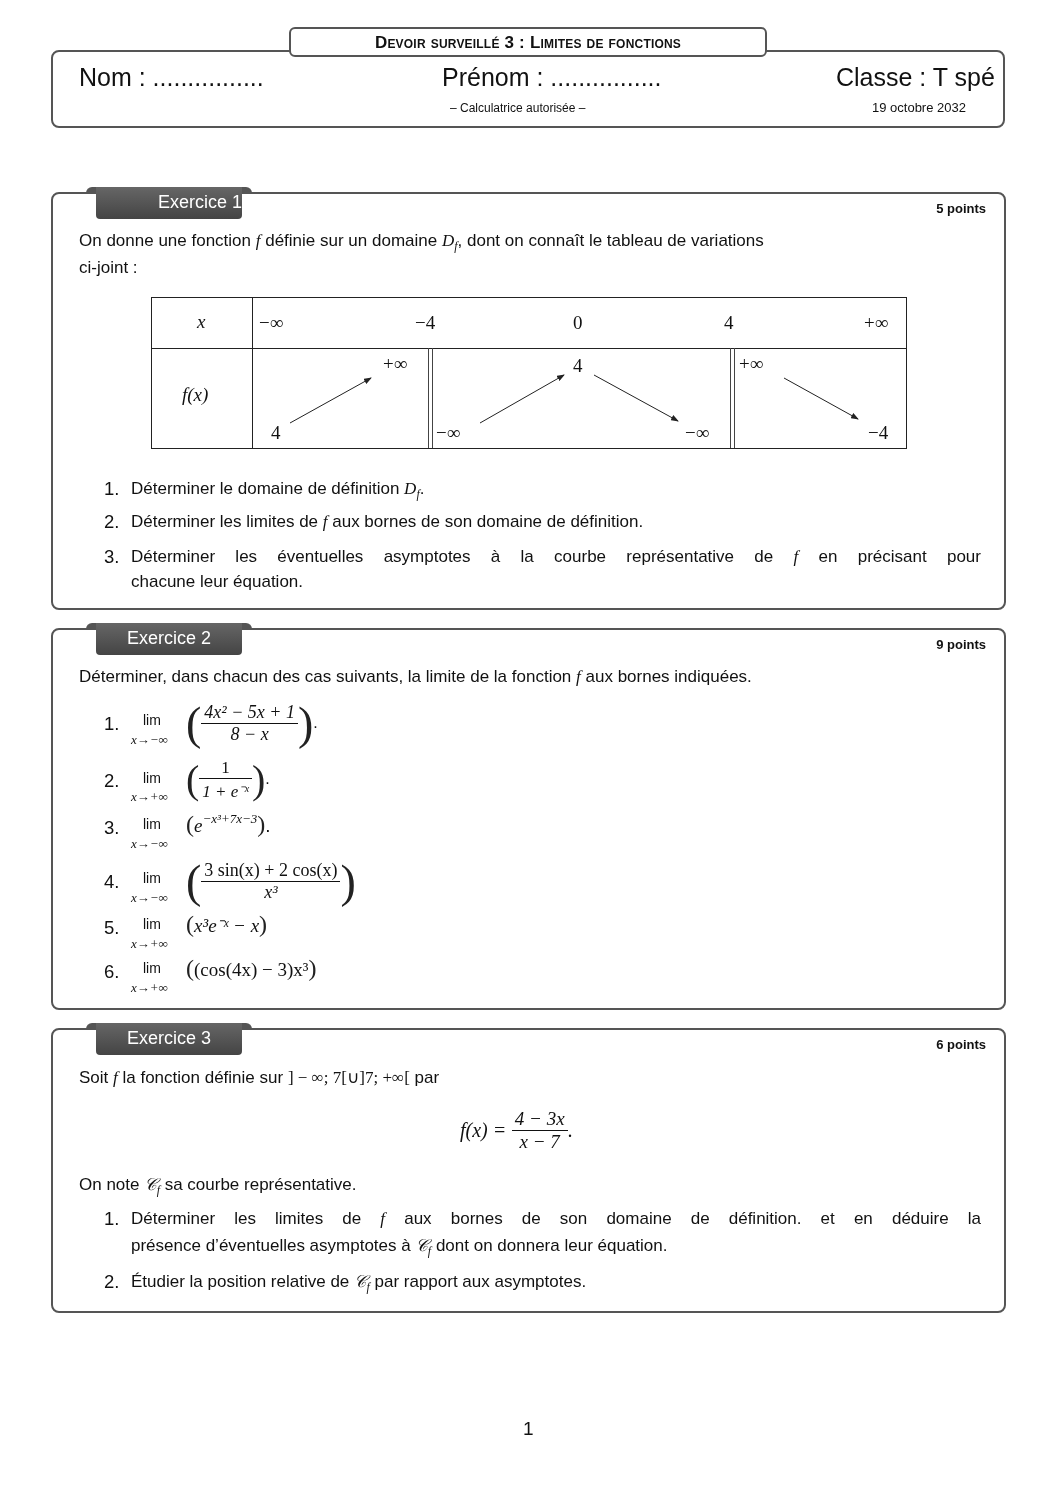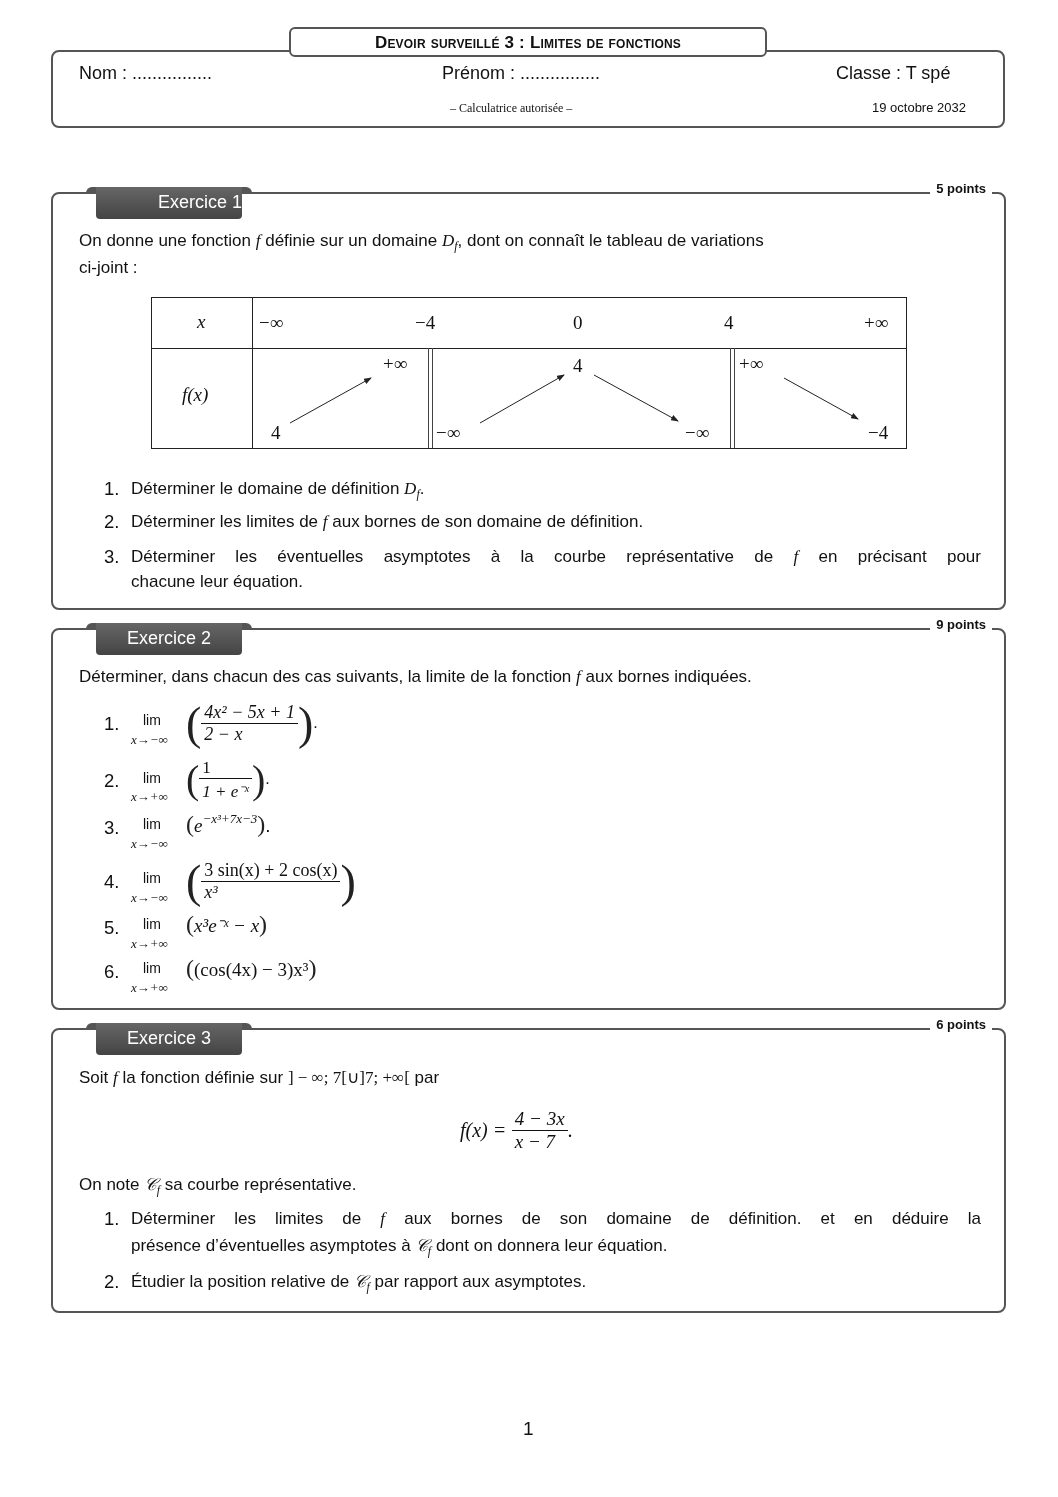--- a/index.html
+++ b/index.html
@@ -4,57 +4,57 @@
 <style>
   html, body { margin:0; padding:0; background:#ffffff; }
   body { width:1058px; height:1497px; position:relative; font-family:"Liberation Sans", sans-serif; color:#111; overflow:hidden; }
   .m { font-family:"Liberation Serif", serif; font-style:italic; }
   .mr { font-family:"Liberation Serif", serif; font-style:normal; }
   sub, sup { font-size:70%; line-height:0; }
 
   
   .hdr-box { position:absolute; left:51px; top:50px; width:954px; height:78px; border:2px solid #555; border-radius:8px; box-sizing:border-box; }
   .hdr-title { position:absolute; left:289px; top:27px; width:478px; height:30px; border:2px solid #555; border-radius:6px; background:#fff; box-sizing:border-box; text-align:center; font-weight:bold; font-size:17px; line-height:27px; font-variant:small-caps; letter-spacing:0.2px; z-index:2; }
-  .hdr-row1 { position:absolute; top:63px; font-size:18px;text-align:right; }
+  .hdr-row1 { position:absolute; top:63px; font-size:25px;text-align:right; }
   .hdr-row2 { position:absolute; top:101px; font-size:12px; }
 
   
   .ex-box { position:absolute; left:51px; width:955px; border:2px solid #555; border-radius:8px; box-sizing:border-box; }
   .ex-tab { position:absolute; left:96px; width:146px; height:32px; background:linear-gradient(#666,#444); color:#fff; font-size:18px; text-align:center; line-height:30px; border-radius:0 0 4px 4px; z-index:2; }
   .ex-tab::before { content:""; position:absolute; left:-10px; top:0; width:10px; height:7px; background:#555; border-radius:6px 0 0 0; }
   .ex-tab::after { content:""; position:absolute; right:-10px; top:0; width:10px; height:7px; background:#555; border-radius:0 6px 0 0; }
-  .ex-pts { position:absolute; right:70px; font-size:13px; font-weight:bold; background:#fff; padding:0 6px; z-index:2; }
+  .ex-pts { position:absolute; right:70px; font-size:13px; font-weight:bold; background:#fff; padding:0 6px; z-index:2;margin-top:20px; }
   .txt { position:absolute; font-size:17px; line-height:26px; }
   .li-num { position:absolute; font-size:18.5px; }
 
   
   .vt { position:absolute; left:151px; top:297px; width:756px; height:152px; border:1.5px solid #222; box-sizing:border-box; }
   .vt .hline { position:absolute; left:0; right:0; top:50px; border-top:1.5px solid #222; }
   .vt .vline { position:absolute; left:100px; top:0; bottom:0; border-left:1.5px solid #222; }
   .vt .dbl { position:absolute; top:50px; bottom:0; width:3px; border-left:1px solid #444; border-right:1px solid #444; }
   .vt .c { position:absolute; font-family:"Liberation Serif", serif; font-size:19px; }
 
   
   .lim { position:absolute; }
   .lim .lw { position:absolute; font-size:14px; }
   .lim .ls { position:absolute; font-family:"Liberation Serif", serif; font-style:italic; font-size:13px; white-space:nowrap; }
-  .frac { display:inline-block; vertical-align:middle; }
+  .frac { display:inline-block; vertical-align:middle; text-align:center; }
   .frac .num { display:block; padding:0 3px; border-bottom:1.3px solid #111; }
   .frac .den { display:block; padding:0 3px; }
   .paren { font-family:"Liberation Serif", serif; font-weight:100; color:#222; }
 </style>
 </head>
 <body>
 
 <div class="hdr-title">Devoir surveillé 3 : Limites de fonctions</div>
 <div class="hdr-box"></div>
 <div class="hdr-row1" style="left:79px;">Nom : ................</div>
 <div class="hdr-row1" style="left:442px;">Prénom : ................</div>
 <div class="hdr-row1" style="left:836px;">Classe : T spé</div>
-<div class="hdr-row2" style="left:450px;font-family:Liberation Serif, serif;">– Calculatrice autorisée –</div>
+<div class="hdr-row2" style="left:450px;">– Calculatrice autorisée –</div>
 <div class="hdr-row2" style="left:872px; font-size:13px; top:100px;">19 octobre 2032</div>
 
 <div class="ex-box" style="top:192px; height:418px;"></div>
 <div class="ex-tab" style="top:187px;text-align:right;">Exercice 1</div>
 <div class="ex-pts" style="top:181px; right:66px;">5 points</div>
 
 <div class="txt" style="left:79px; top:228px; width:902px; text-align:justify;">
   <span>On donne une fonction </span><span class="m">f</span><span> définie sur un domaine </span><span class="m">D</span><sub class="m">f</sub><span>, dont on connaît le tableau de variations</span>
 </div>
 <div class="txt" style="left:79px; top:255px;">ci-joint :</div>
@@ -113,21 +113,21 @@
 
 <div class="txt" style="left:79px; top:664px;">
   <span>Déterminer, dans chacun des cas suivants, la limite de la fonction </span><span class="m">f</span><span> aux bornes indiquées.</span>
 </div>
 
 <div class="li-num" style="left:104px; top:713px;">1.</div>
 <div class="lim" style="left:131px; top:697px;">
   <span class="lw" style="left:12px; top:15px;">lim</span>
   <span class="ls" style="left:0px; top:35px;">x→−∞</span>
   <span style="position:absolute; left:55px; top:0px; white-space:nowrap;">
-    <span class="paren" style="font-size:46px; vertical-align:middle;">(</span><span class="frac mr" style="font-size:18px;"><span class="num m">4x² − 5x + 1</span><span class="den m">2 − x</span></span><span class="paren" style="font-size:46px; vertical-align:middle;">)</span><span>.</span>
+    <span class="paren" style="font-size:46px; vertical-align:middle;">(</span><span class="frac mr" style="font-size:18px;"><span class="num m">4x² − 5x + 1</span><span class="den m">8 − x</span></span><span class="paren" style="font-size:46px; vertical-align:middle;">)</span><span>.</span>
   </span>
 </div>
 
 <div class="li-num" style="left:104px; top:770px;">2.</div>
 <div class="lim" style="left:131px; top:756px;">
   <span class="lw" style="left:12px; top:14px;">lim</span>
   <span class="ls" style="left:0px; top:33px;">x→+∞</span>
   <span style="position:absolute; left:55px; top:0px; white-space:nowrap;">
     <span class="paren" style="font-size:40px; vertical-align:middle;">(</span><span class="frac mr" style="font-size:17px;"><span class="num">1</span><span class="den m">1 + e⁻ˣ</span></span><span class="paren" style="font-size:40px; vertical-align:middle;">)</span><span>.</span>
   </span>

